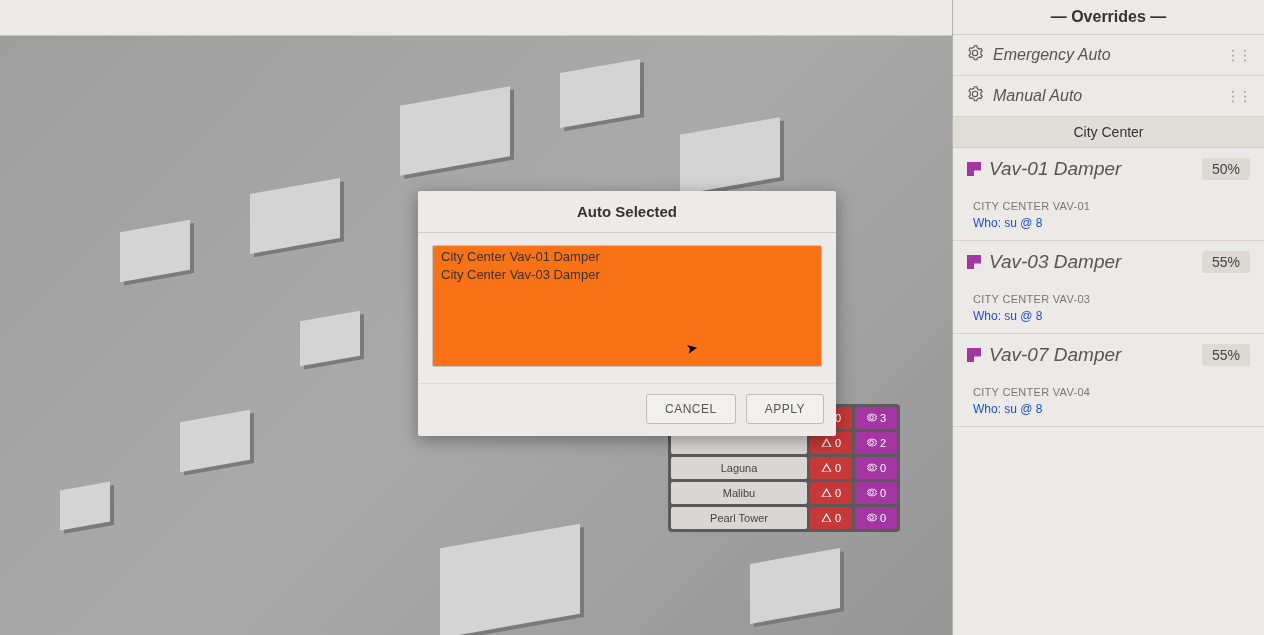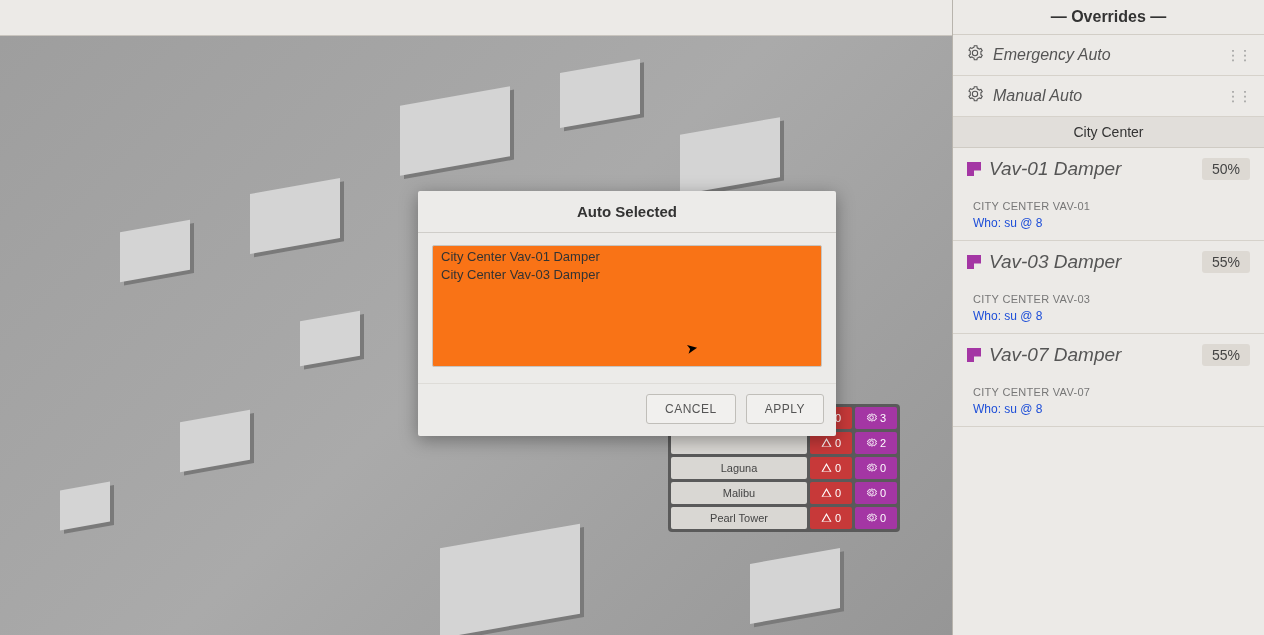--- a/index.html
+++ b/index.html
@@ -345,18 +345,18 @@
       <div class="sub1">CITY CENTER VAV-03</div>
       <div class="sub2">Who: su @ 8</div>
     </div>
 
     <div class="override-item">
       <div class="row1">
         <span class="flag-icon"></span>
         <span class="name">Vav-07 Damper</span>
         <span class="badge">55%</span>
       </div>
-      <div class="sub1">CITY CENTER VAV-07</div>
+      <div class="sub1">CITY CENTER VAV-04</div>
       <div class="sub2">Who: su @ 8</div>
     </div>
 
   </div>
 </div>
 
 </body></html>

